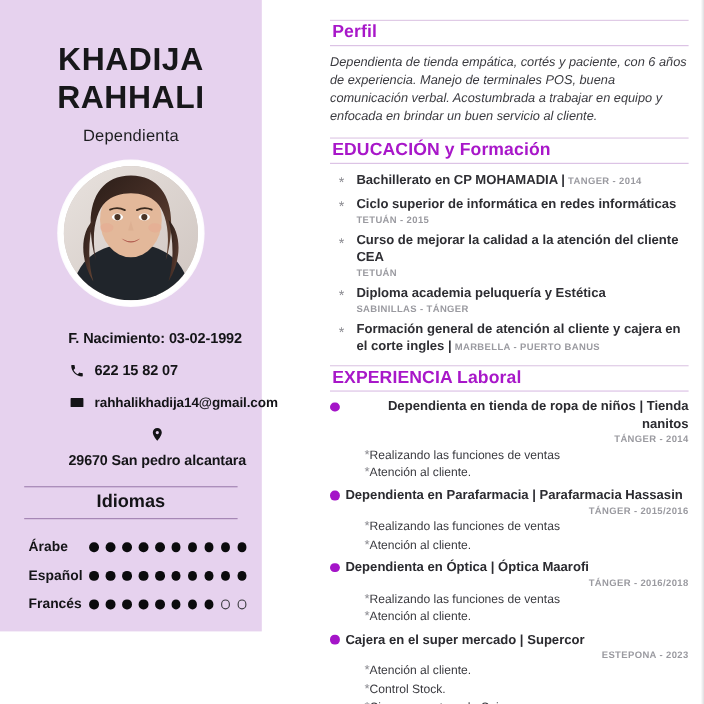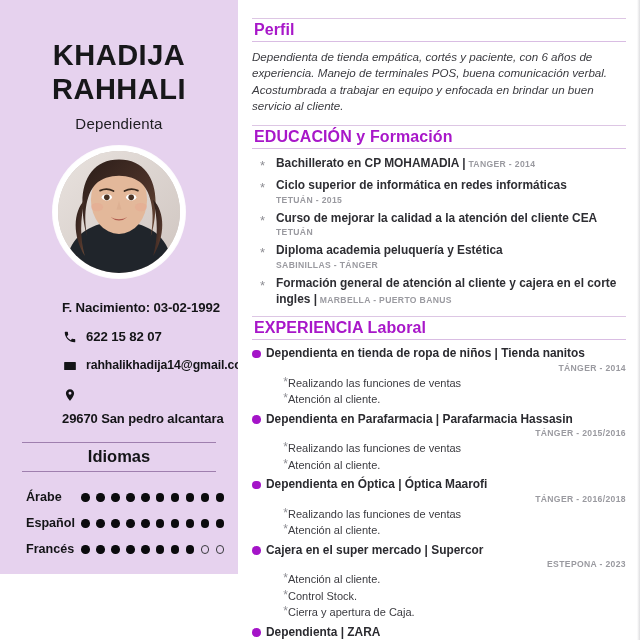--- a/index.html
+++ b/index.html
@@ -55,21 +55,21 @@
     border-radius: 50%;
     overflow: hidden;
     position: relative;
     background: #cfc6c2;
   }
   .photo svg { display: block; width: 100%; height: 100%; }
 
   
   .contact { margin-top: 22px; padding-left: 8px; }
   .crow {
-    display: flex; align-items: flex-start;
+    display: flex; align-items: center;
     gap: 9px;
     margin-bottom: 14px;
     font-size: 13.2px;
     font-weight: 700;
     color: #141417;
     letter-spacing: -0.1px;
     white-space: nowrap;
     padding-left: 40px;
   }
   .crow.plain { font-weight: 700; }
@@ -117,20 +117,21 @@
     width: 8.5px; height: 8.5px;
   }
 
   
   #main {
     flex: 1 1 auto;
     height: 640px;
     padding: 18px 14px 4px 14px;
     background: #ffffff;
     position: relative;
+    margin-left: 48px;
   }
   .sec-head {
     border-top: 1.1px solid #ddc6e4;
     border-bottom: 1.1px solid #d9bde3;
     padding: 2px 0 2px 2px;
     color: #a817c9;
     font-size: 16px;
     font-weight: 700;
     letter-spacing: .1px;
   }

